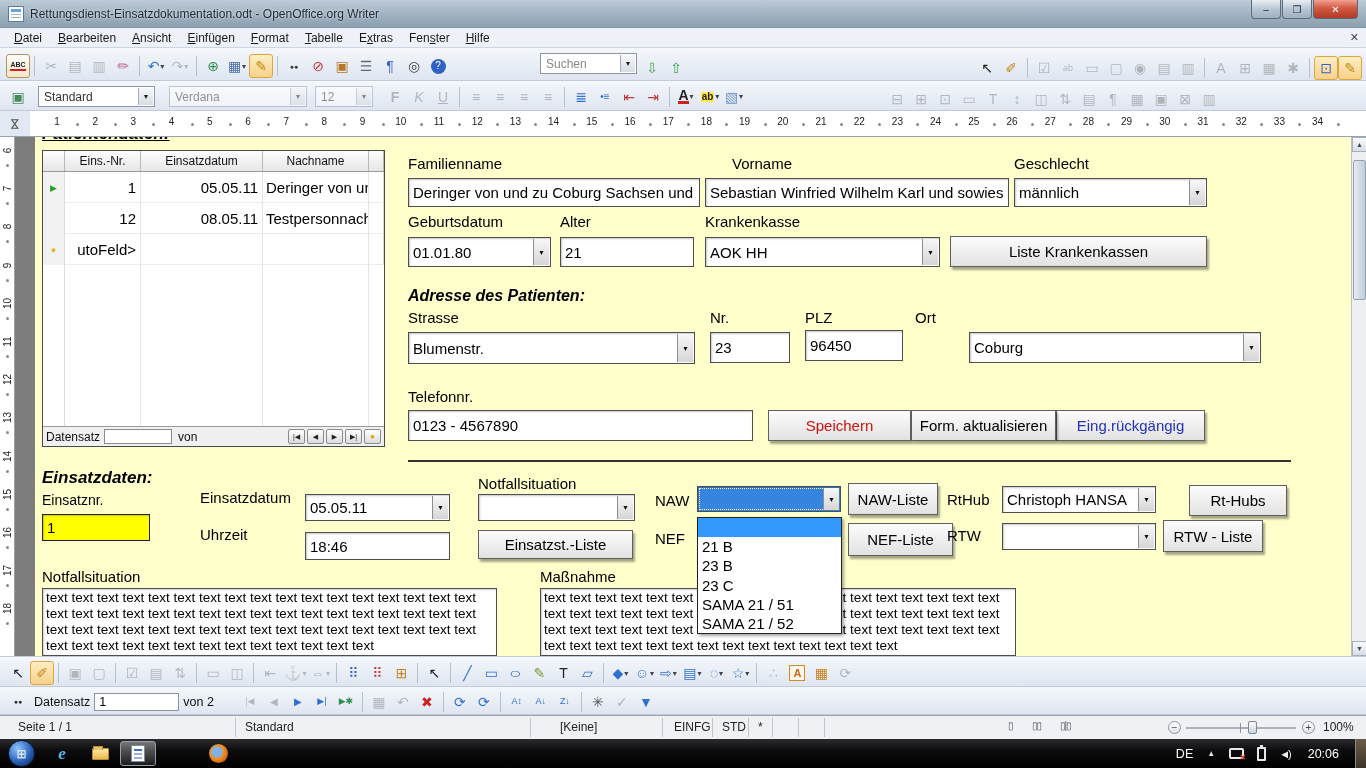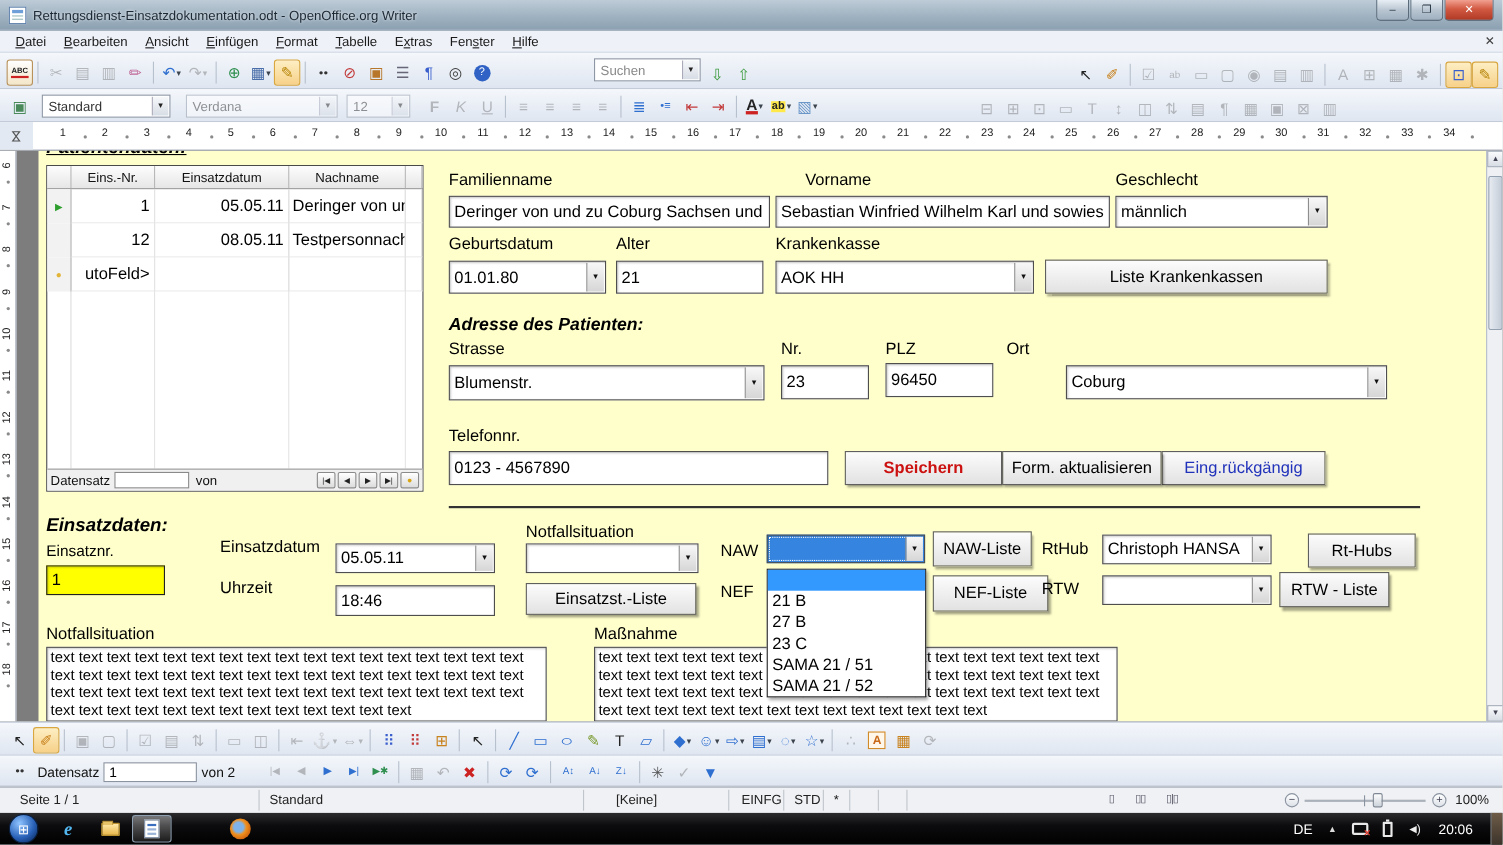--- a/index.html
+++ b/index.html
@@ -95,21 +95,21 @@
     box-shadow:inset 1px 1px 2px rgba(0,0,0,.22); font-size:15px; color:#000; display:flex; align-items:center;
     padding:0 4px; white-space:nowrap; overflow:hidden; }
   .finput .val { white-space:nowrap; }
   .fcombo { padding-right:18px; }
   .cbtn { position:absolute; right:1px; top:1px; bottom:1px; width:16px;
     background:linear-gradient(#f7f7f7,#d6d6d6); border-left:1px solid #8e8e8e; display:flex; align-items:center;
     justify-content:center; font-size:7px; color:#111; }
   .dbtn { position:absolute; display:flex; align-items:center; justify-content:center; font-size:15px; color:#000;
     background:linear-gradient(#fcfcfc,#e2e2e2); border:1px solid #5f5f5f; box-shadow:2px 3px 2px rgba(0,0,0,.35);
     white-space:nowrap; }
-  .dbtn.red { color:#cc1111; font-weight:bold; }
+  .dbtn.red { color:#cc1111; font-weight:normal; }
   .dbtn.blue { color:#2233bb; }
   .sepline { position:absolute; height:2px; background:#333; }
   .naw.finput { background:#3585e0; outline:1px dotted #fff; outline-offset:-3px; }
   .ta { position:absolute; background:#fff; border:1px solid #4e4e4e; box-shadow:inset 1px 1px 2px rgba(0,0,0,.2);
     font-size:13.5px; line-height:16px; color:#000; padding:1px 3px; overflow:hidden; }
   .ddlist { position:absolute; background:#fff; border:1px solid #222; z-index:9; font-size:15px;
     box-shadow:2px 2px 3px rgba(0,0,0,.35); }
   .ddit { height:19.2px; line-height:19px; padding-left:4px; white-space:nowrap; color:#000; }
   .ddit.sel { background:#3399ff; }
 
@@ -645,21 +645,21 @@
         <span class="val"></span>
         <span class="cbtn">▼</span>
       </div>
     <div class="dbtn" style="left:1163px;top:383px;width:100px;height:32px">
         <span>RTW - Liste</span>
       </div>
 
     <div class="ddlist" style="left:697px;top:380px;width:145px" id="naw-list">
         <div class="ddit sel"></div>
         <div class="ddit">21 B</div>
-        <div class="ddit">27 B</div>
+        <div class="ddit">23 B</div>
         <div class="ddit">23 C</div>
         <div class="ddit">SAMA 21 / 51</div>
         <div class="ddit">SAMA 21 / 52</div>
       </div>
 
     <div class="flabel" style="left:42px;top:431px">Notfallsituation</div>
     <div class="ta" style="left:42px;top:451px;width:455px;height:68px"><span>text text text text text text text text text text text text text text text text text text text text text text text text text text text text text text text text text text text text text text text text text text text text text text text text text text text text text text text text text text text text text text text text</span></div>
     <div class="flabel" style="left:540px;top:431px">Maßnahme</div>
     <div class="ta" style="left:540px;top:451px;width:476px;height:68px"><span>text text text text text text text text text text text text text text text text text text text text text text text text text text text text text text text text text text text text text text text text text text text text text text text text text text text text text text text text text text text text text text text text text text text text</span></div>
 

